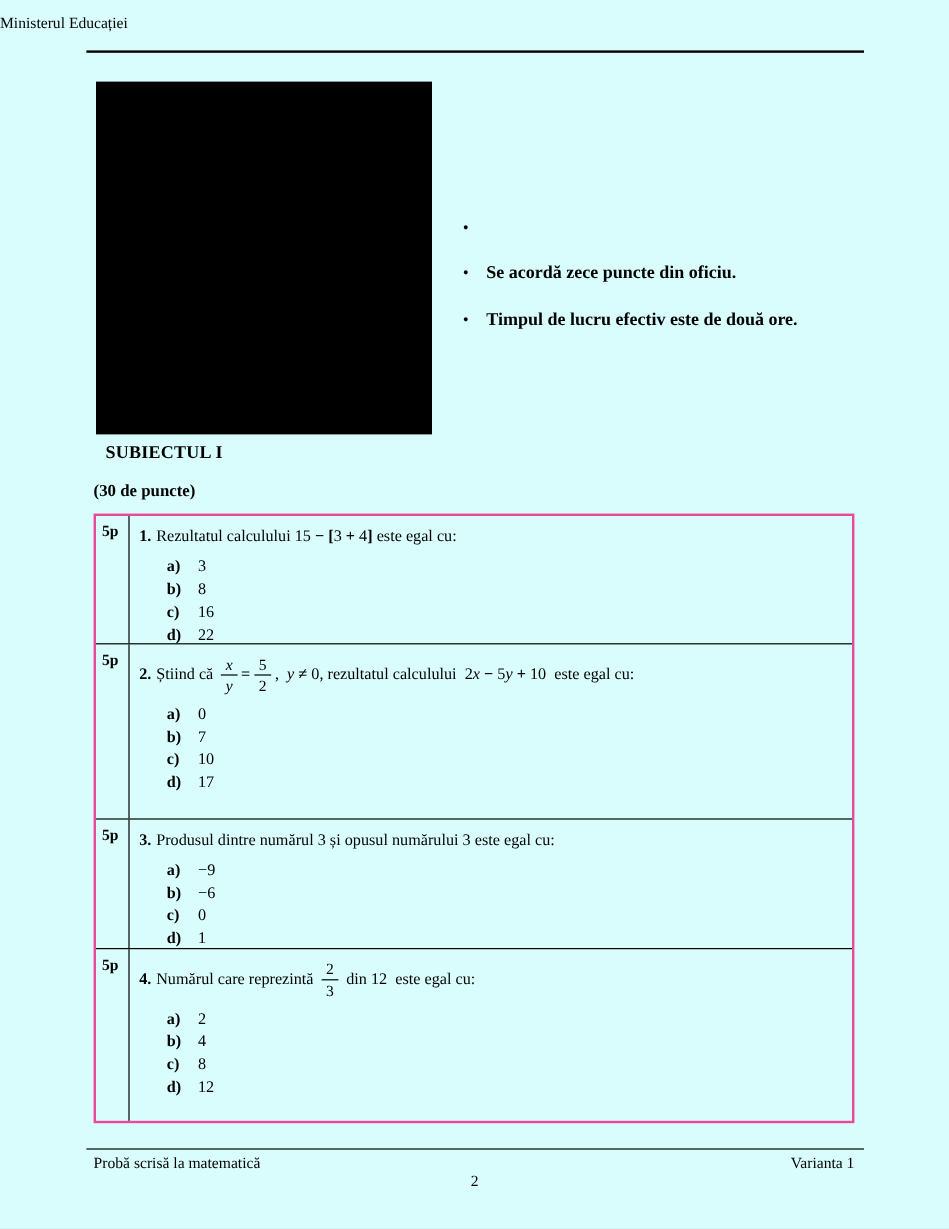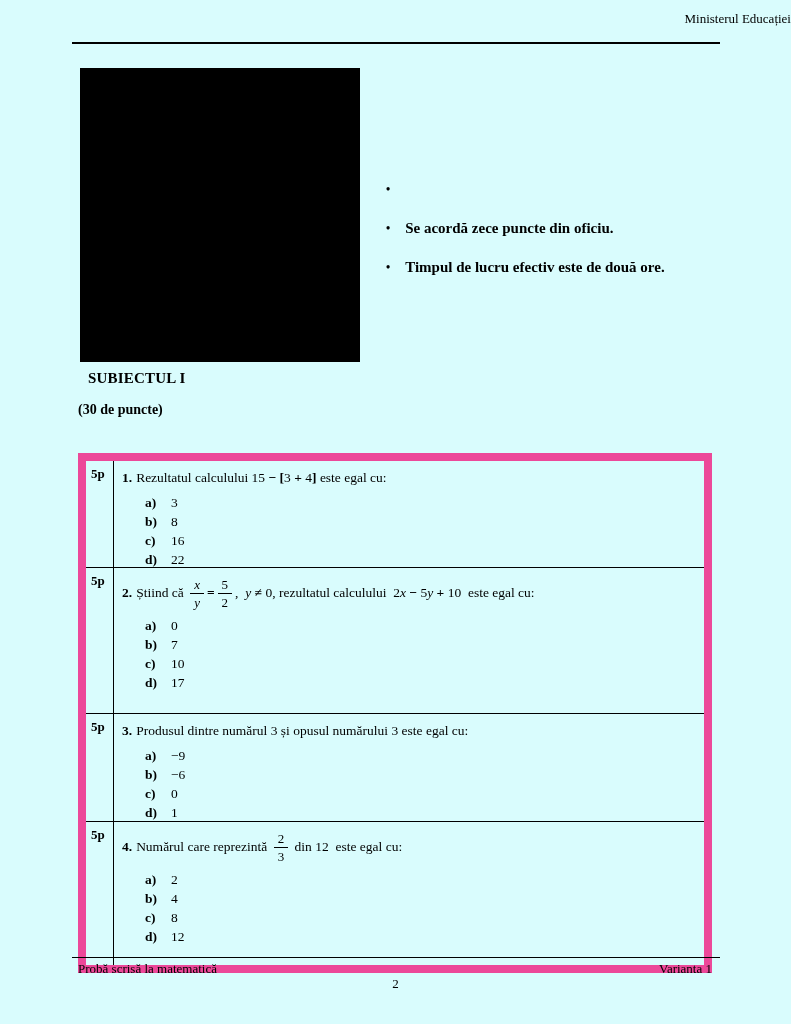--- a/index.html
+++ b/index.html
@@ -5,30 +5,30 @@
   * { margin:0; padding:0; box-sizing:border-box; }
   html,body { background:#b9e8ec; }
   .page {
     position:relative;
     width:791px; height:1024px;
     background:#d9fcfd;
     font-family:"Liberation Serif", serif;
     color:#000;
     overflow:hidden;
   }
-  .header { position:absolute; top:12px; left:0; width:100%; text-align:right; font-size:13px; line-height:1.15; }
+  .header { position:absolute; top:12px; left:0; width:100%; text-align:left; font-size:13px; line-height:1.15; }
   .header-rule { position:absolute; top:42px; left:72px; width:648px; border-top:2px solid #000; }
   .redaction { position:absolute; left:80px; top:68px; width:280px; height:294px; background:#000; }
   .bullets { position:absolute; left:386px; top:183px; }
   .bullet-item { display:flex; align-items:baseline; gap:15px; font-weight:bold; font-size:15px; margin-bottom:22px; }
   .bullet-dot { font-size:12px; transform:translateY(-1px); }
   .section-title { position:absolute; left:88px; top:370px; font-weight:bold; font-size:15px; letter-spacing:.2px;text-align:center; }
   .instruction-row { position:absolute; left:78px; top:402px; width:634px; display:flex; justify-content:space-between; font-size:14px; font-weight:bold; }
   .instruction { font-style:italic; }
-  .quiz-table { position:absolute; left:78px; top:428px; width:634px; border:8px solid #ec4899;margin-top:25px; }
+  .quiz-table { position:absolute; left:78px; top:428px; width:634px; border:2px solid #ec4899; }
   .qrow { display:flex; border-bottom:1.5px solid #000; }
   .qrow:last-child { border-bottom:none; }
   .points-cell { width:28px; flex-shrink:0; border-right:1.5px solid #000; font-weight:bold; font-size:13px; padding:5px 0 0 5px; }
   .q-cell { flex:1; padding:9px 10px 0 8px; font-size:13.5px; }
   .q-line { display:flex; align-items:center; white-space:pre; }
   .q-num { font-weight:bold; }
   .sp { width:4px; flex-shrink:0; }
   .opts { margin-left:23px; margin-top:7px; }
   .opt { display:flex; line-height:19px; }
   .opt-label { font-weight:bold; width:16px; flex-shrink:0; }

